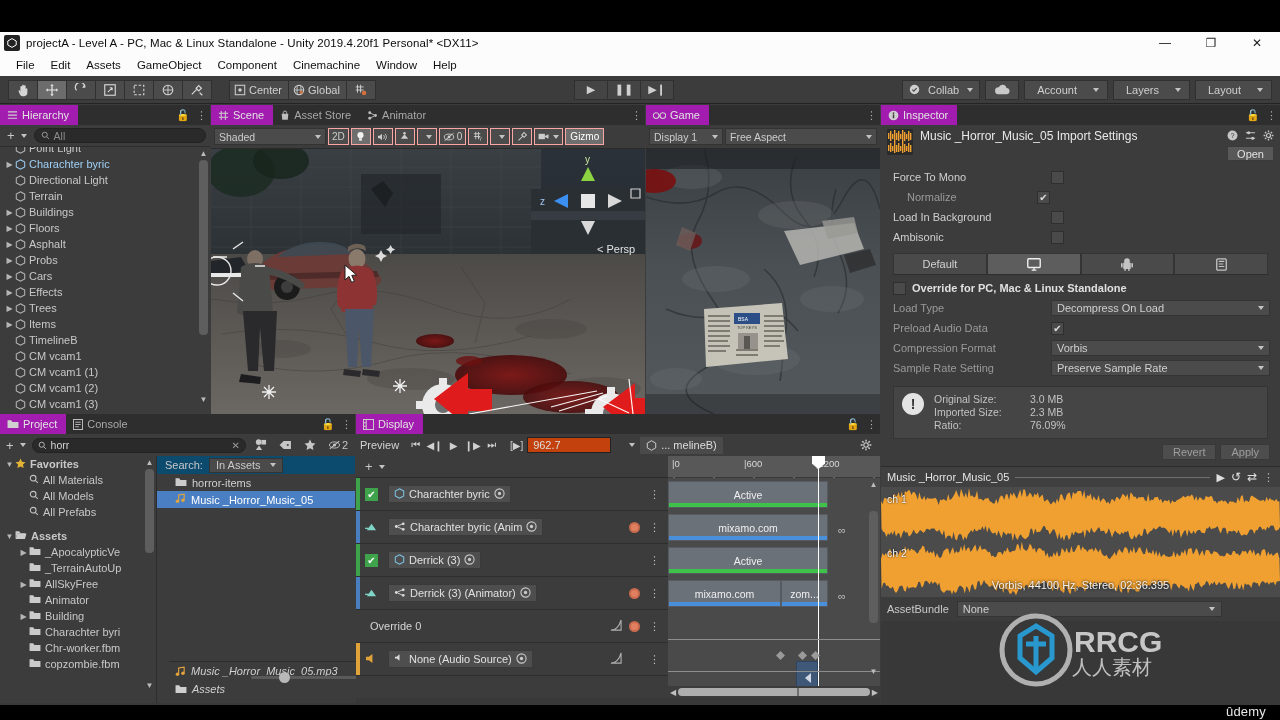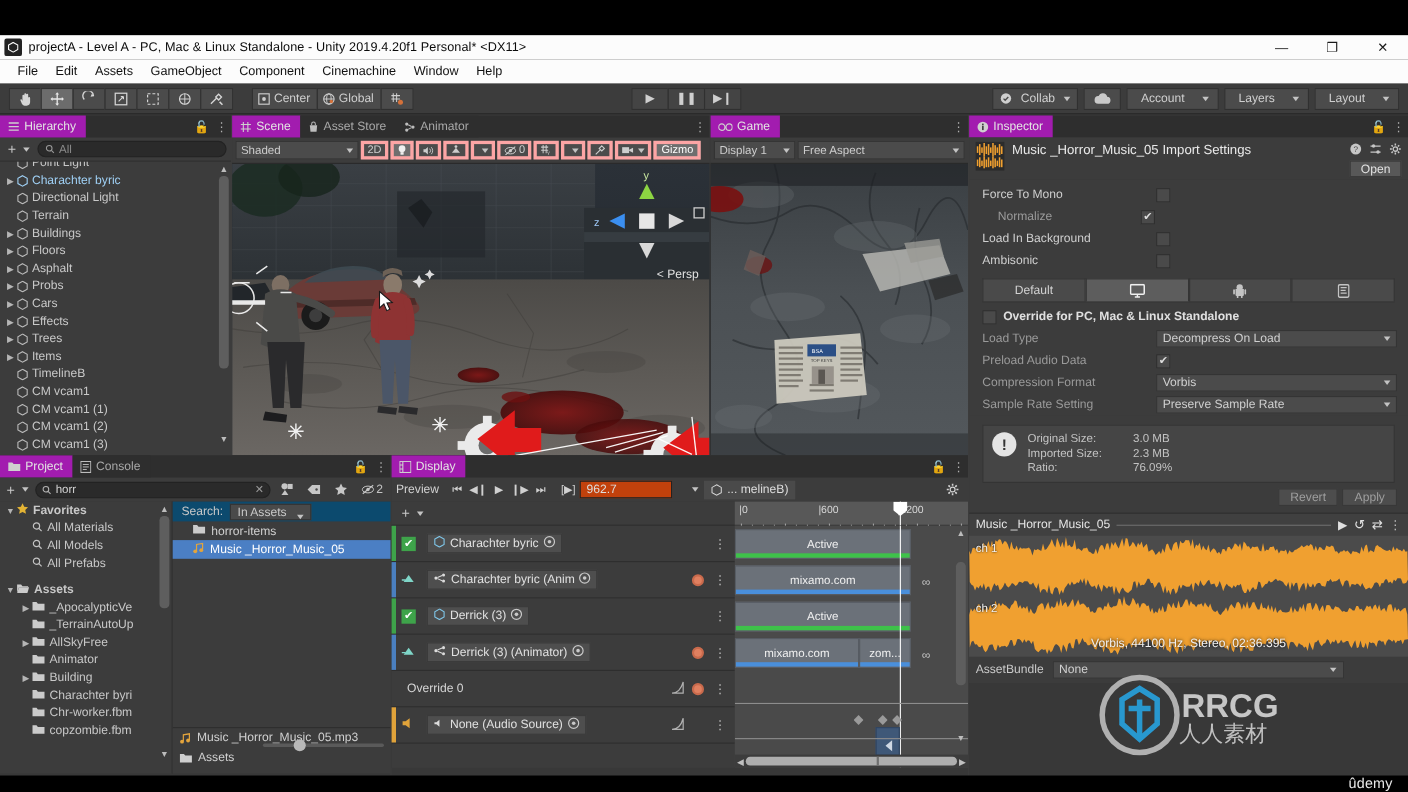--- a/index.html
+++ b/index.html
@@ -133,41 +133,41 @@
   .proj-icbtn { width: 22px; height: 17px; display:flex;align-items:center;justify-content:center; color:#c4c4c4; font-size:11px; }
   .proj-split { display: flex; height: 247px; }
   .proj-left { width: 157px; background: #3c3c3c; position: relative; overflow:hidden; border-right: 1px solid #2d2d2d;}
   .proj-right { flex: 1; background: #3c3c3c; position: relative; }
   .prow { height: 16px; display:flex; align-items:center; font-size:11px; color:#c8c8c8; padding-left:4px; white-space:nowrap;}
   .prow .arrow { width:11px; font-size:8px; color:#b5b5b5; text-align:center;}
   .search-bar-row {
     height: 18px; display: flex; align-items: center; gap: 6px;
     padding-left: 8px; background: #0c4a6e; font-size: 11px; color:#c8c8c8;
   }
-  .pill { background: #4a4a4a; border:1px solid #333; padding: 0 6px; height:15px; display:flex;align-items:flex-end;gap:5px; }
+  .pill { background: #4a4a4a; border:1px solid #333; padding: 0 6px; height:15px; display:flex;align-items:center;gap:5px; }
   .res-row { height: 17px; display:flex;align-items:center; gap:5px; padding-left: 18px; font-size:11px; color:#d0d0d0;}
   .res-row.sel { background: #4b7fc4; color:#fff; }
   .proj-footer {
-    position:absolute; left:0; bottom:0; width:100%; height: 42px; background:#3c3c3c; border-top:1px solid #2d2d2d;
+    position:absolute; left:12px; bottom:0; width:100%; height: 42px; background:#3c3c3c; border-top:1px solid #2d2d2d;font-style:italic;
   }
   .proj-footer .fline { height:18px; display:flex; align-items:center; gap:5px; padding-left:6px; font-size:11px; color:#d0d0d0;}
   .zoom-slider { position:absolute; right: 6px; top: 14px; width: 110px; height: 3px; background:#5a5a5a; border-radius:2px;}
   .zoom-knob { position:absolute; left: 28px; top:-4px; width:11px;height:11px;border-radius:50%;background:#b8b8b8;}
 
   
   #scene { left: 211px; top: 105px; width: 434px; height: 309px; }
   .scene-tb {
     height: 24px; background: #3c3c3c; display:flex; align-items:center;
     gap: 2px; padding: 0 3px; border-bottom:1px solid #2b2b2b;
   }
   .sdrop {
     height:17px; background:#4b4b4b; border:1px solid #333; display:flex;align-items:center;
     padding: 0 4px; gap: 4px; color:#cdcdcd; font-size:10.5px;
   }
-  .sbtn { height:17px;min-width:20px;background:#4b4b4b;border:3px solid #fca5a5;display:flex;align-items:center;justify-content:center;color:#cdcdcd;font-size:10px;padding:0 3px;}
+  .sbtn { height:17px;min-width:20px;background:#4b4b4b;border:1px solid #fca5a5;display:flex;align-items:center;justify-content:center;color:#cdcdcd;font-size:10px;padding:0 3px;}
   .sbtn.on { background:#6e6e6e; color:#fff;}
   .scene-view { position:relative; width:100%; height: 265px; overflow:hidden; background:#2a2e33;}
 
   
   #game { left: 646px; top: 105px; width: 234px; height: 309px; }
   .game-view { position:relative; width:100%; height:265px; overflow:hidden; background:#23262a;}
 
   
   #timeline { left: 356px; top: 414px; width: 524px; height: 291px; }
   .tl-tb1 { height: 22px; background:#3c3c3c; display:flex;align-items:center; gap:2px; padding-left:4px;}

